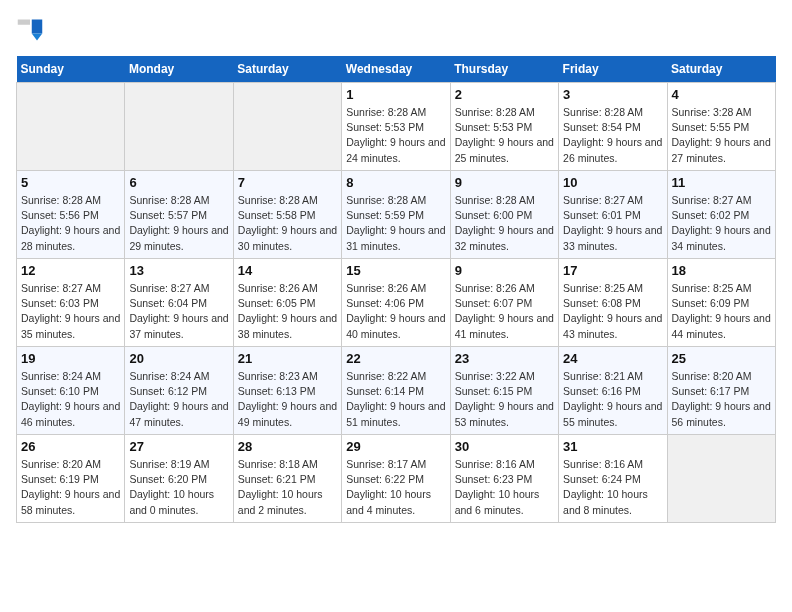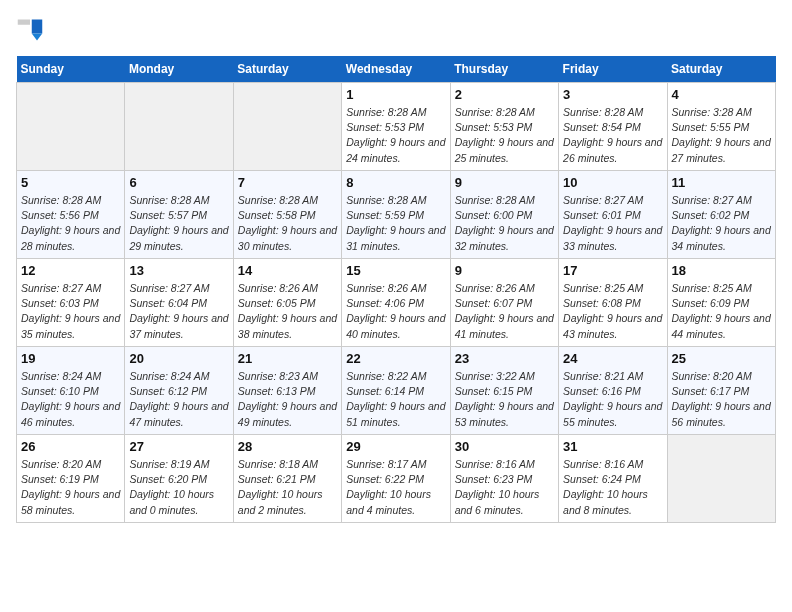--- a/index.html
+++ b/index.html
@@ -67,21 +67,20 @@
     .day-num {
       font-size: 13px;
       font-weight: bold;
       margin-bottom: 3px;
       color: #111;
     }
     .day-detail {
       font-size: 10.5px;
       color: #333;
       line-height: 1.45;
-      font-style: italic;
     }
     .empty-cell {
       background: #f9f9f9;
     }
     tbody tr:nth-child(odd) td { background: #fff; }
     tbody tr:nth-child(even) td { background: #f5f8ff; }
     .empty-cell { background: #f0f0f0 !important; }
   </style>
 </head>
 <body>

